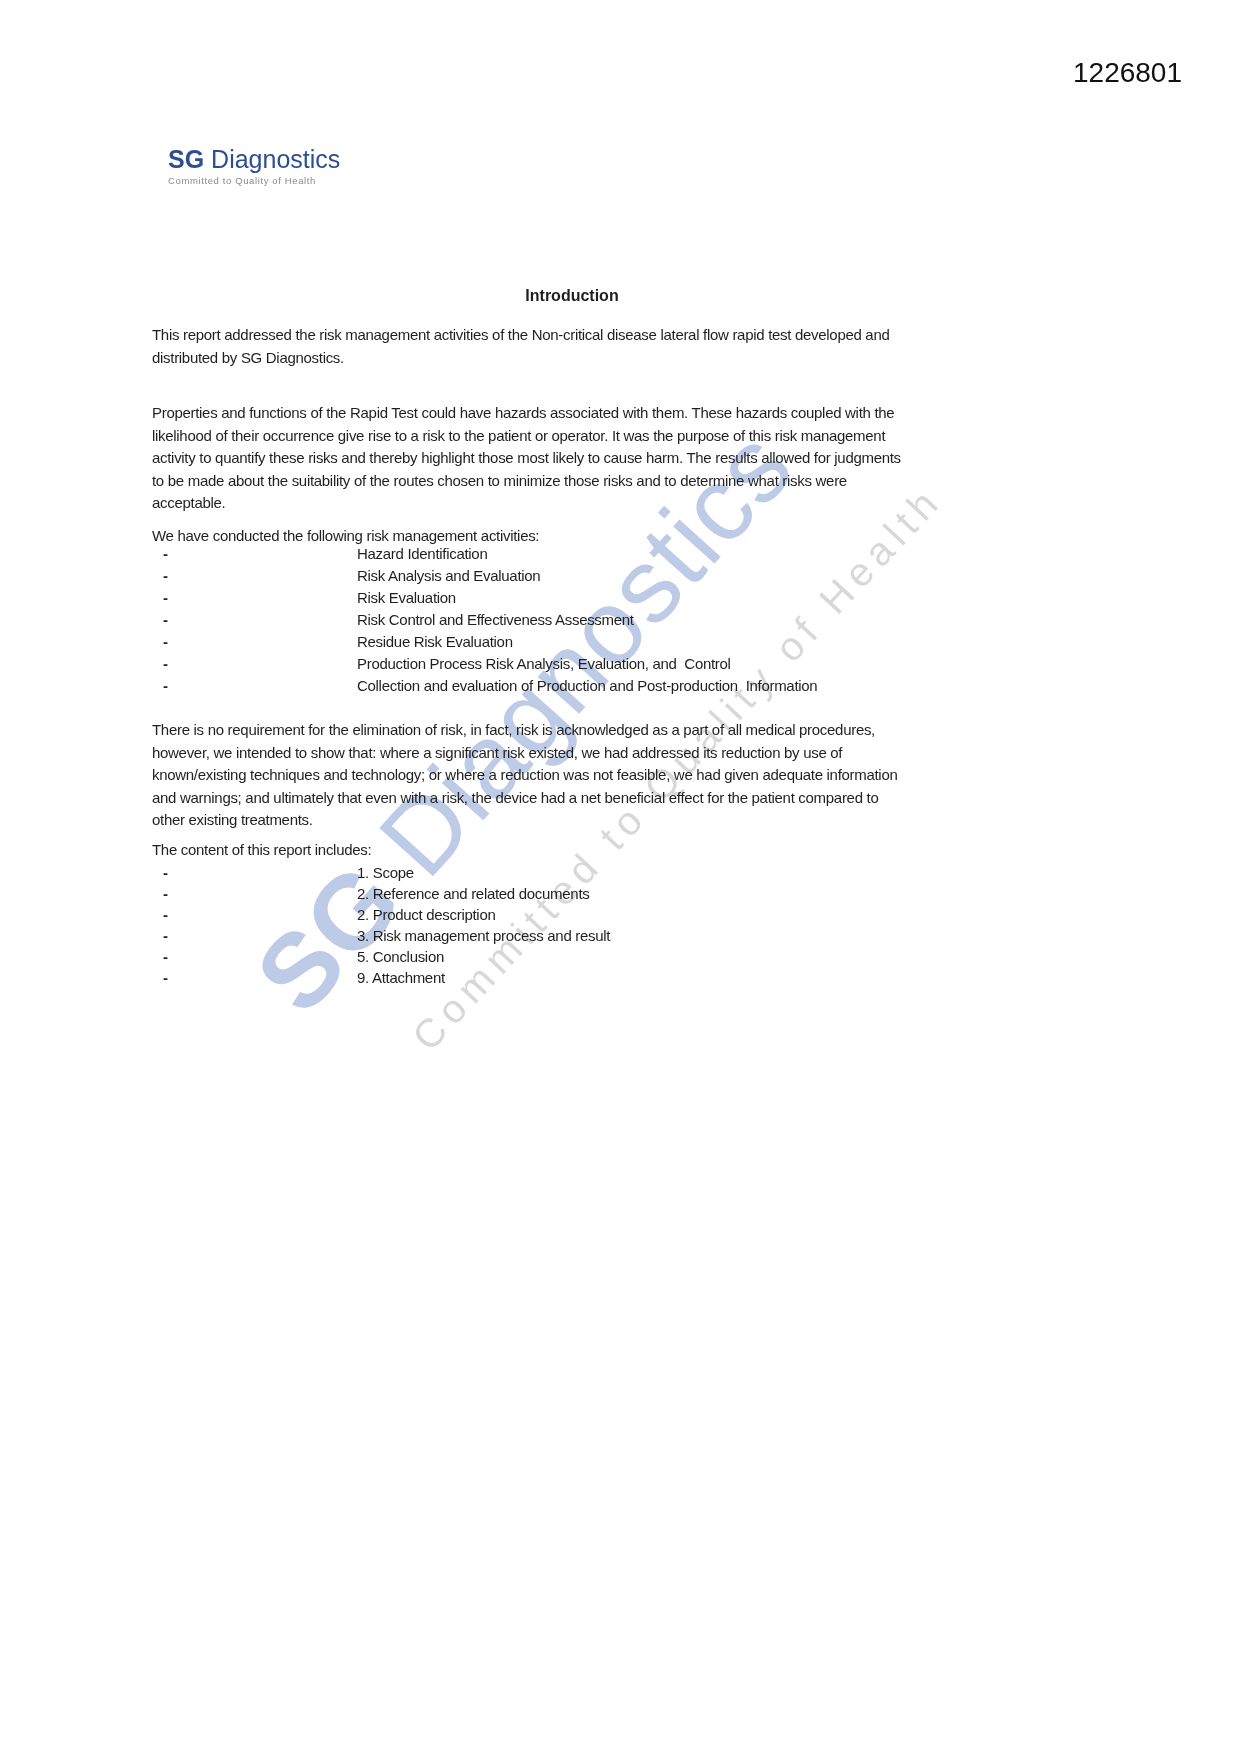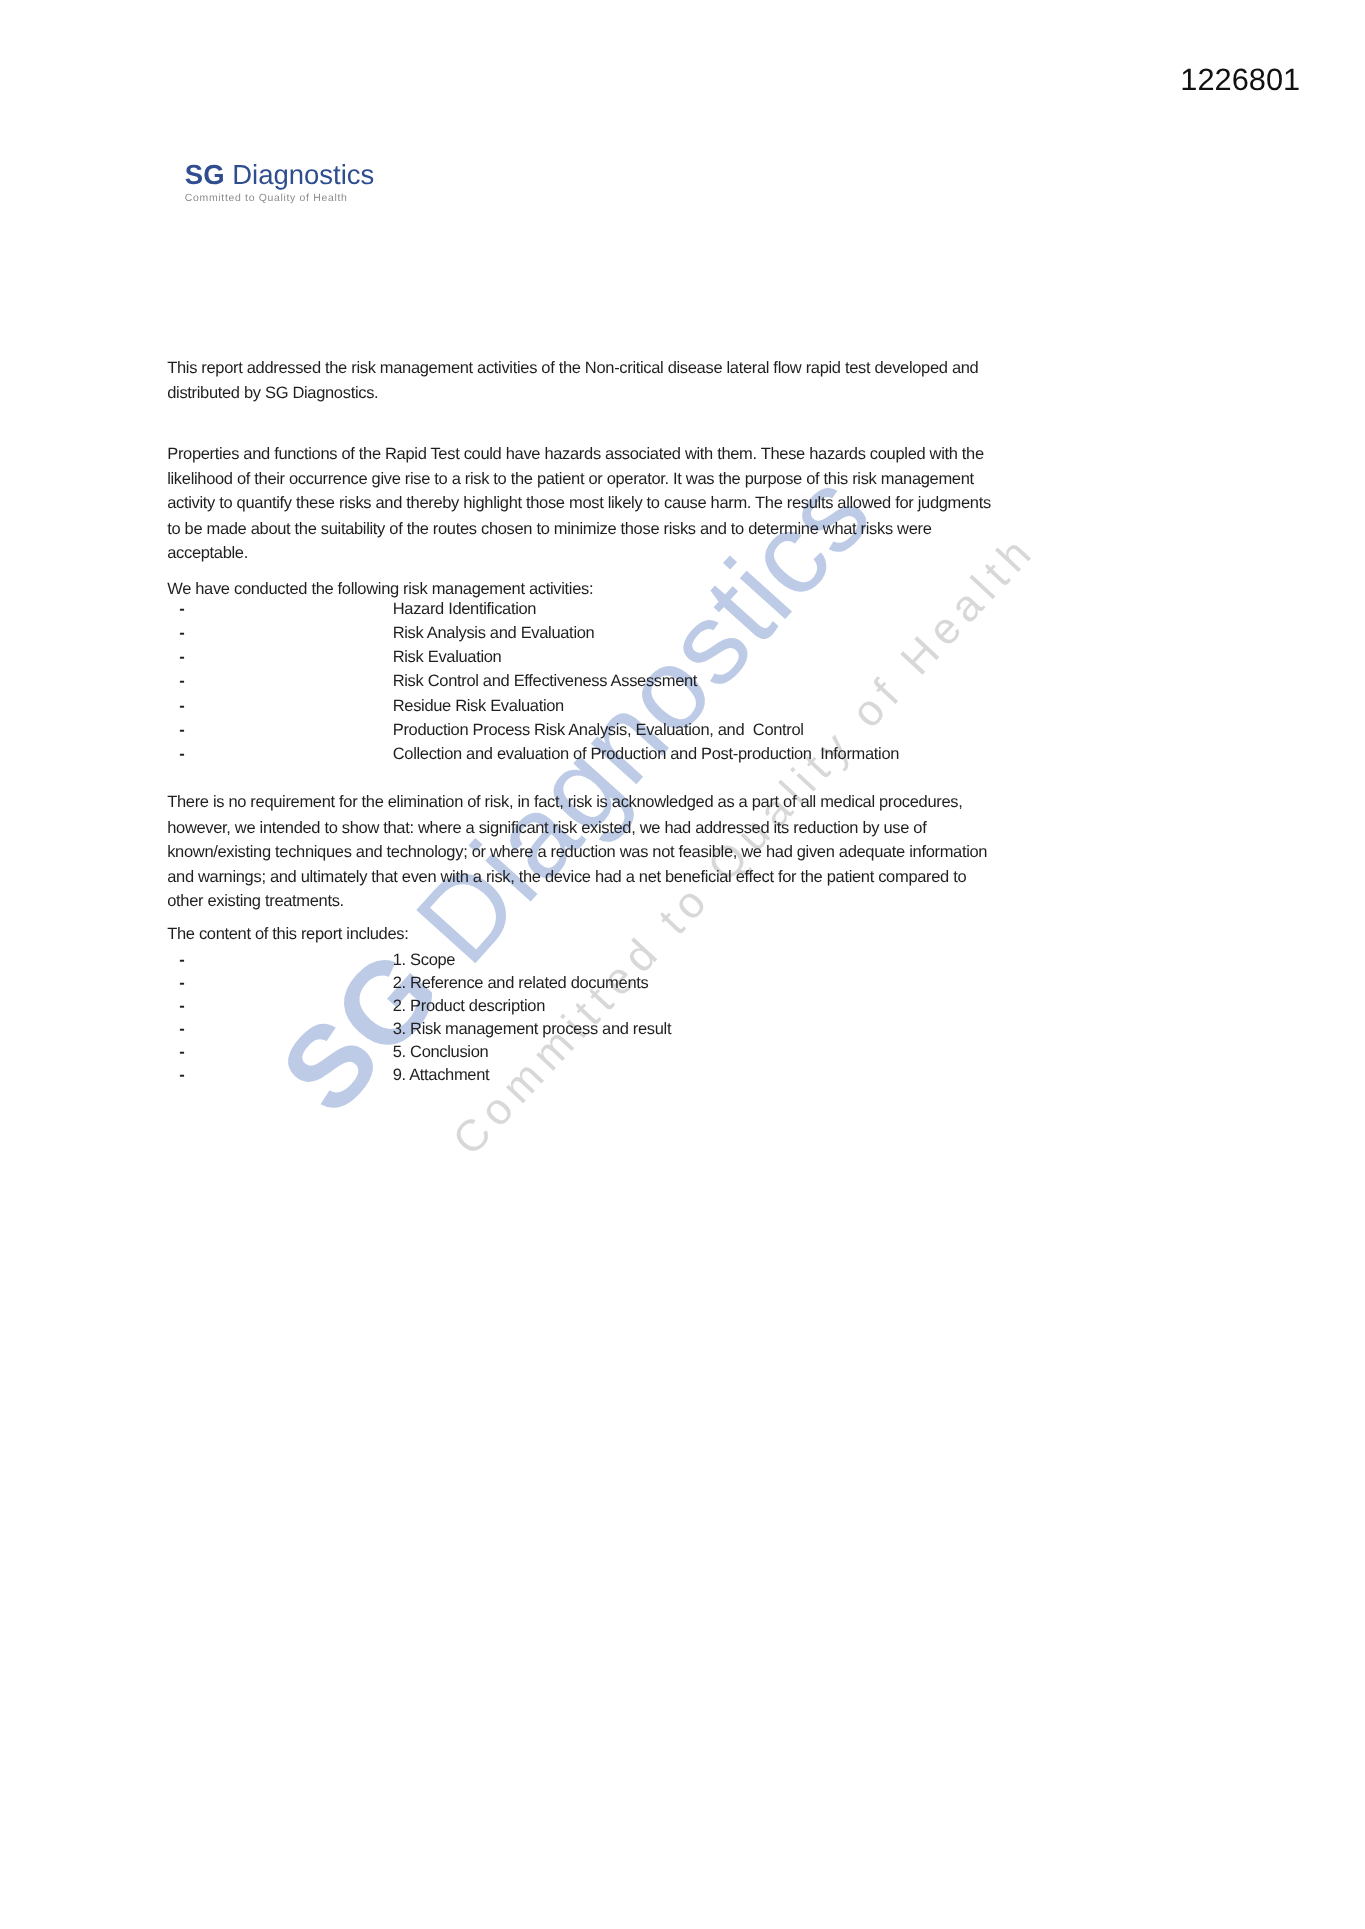--- a/index.html
+++ b/index.html
@@ -100,20 +100,21 @@
   <div class="content">
 
     <div class="page-number">1226801</div>
 
     <div class="logo">
       <div class="logo-brand"><span class="b">SG</span><span> Diagnostics</span></div>
       <div class="logo-tagline">Committed to Quality of Health</div>
     </div>
 
 
+    <div class="col section-heading">Introduction</div>
 
     <div class="col para p1">This report addressed the risk management activities of the Non-critical disease lateral flow rapid test developed and
 distributed by SG Diagnostics.</div>
 
     <div class="col para p2">Properties and functions of the Rapid Test could have hazards associated with them. These hazards coupled with the
 likelihood of their occurrence give rise to a risk to the patient or operator. It was the purpose of this risk management
 activity to quantify these risks and thereby highlight those most likely to cause harm. The results allowed for judgments
 to be made about the suitability of the routes chosen to minimize those risks and to determine what risks were
 acceptable.</div>
 

